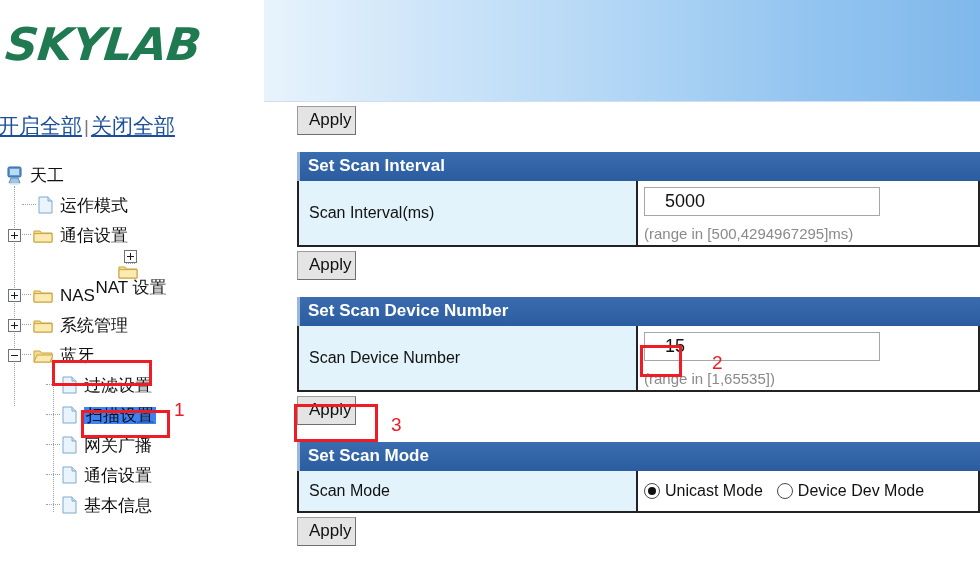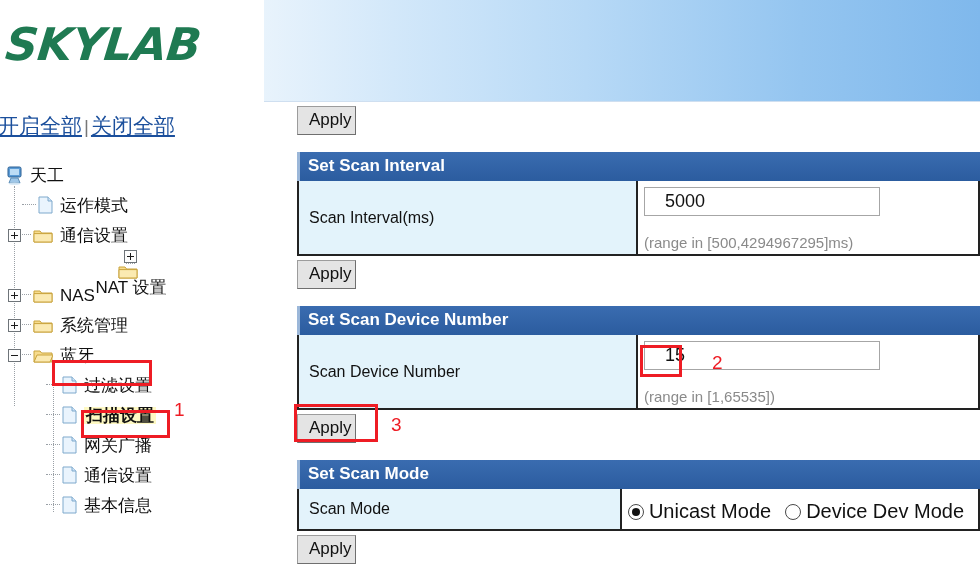--- a/index.html
+++ b/index.html
@@ -115,21 +115,21 @@
   .ico {
     display: inline-block;
     flex: 0 0 auto;
     margin-right: 7px;
     position: relative;
   }
   .ico-pc { width: 17px; height: 19px; }
   .ico-folder { width: 20px; height: 15px; }
   .ico-doc { width: 15px; height: 18px; }
 
-  .hl { background: #fef9c3; padding: 0 2px; font-weight: bold; }
+  .hl { background: #3b82f6; padding: 0 2px; }
 
   
   .redbox {
     position: absolute;
     border: 3px solid #ee1c24;
     box-sizing: border-box;
     pointer-events: none;
   }
   .rednum {
     position: absolute;
@@ -211,34 +211,34 @@
     color: #111;
     background: #ffffff;
     border: 1px solid #a6a6a6;
     padding: 2px 20px;
     box-sizing: border-box;
     height: 29px;
   }
   .hint {
     font-size: 15px;
     color: #8a8a8a;
-    margin-top: 18px;
+    margin-top: 9px;
     display: block;
   }
   .radio-wrap {
     display: flex;
     align-items: center;
     padding-top: 4px;
     white-space: nowrap;
   }
   .radio {
     display: inline-flex;
     align-items: center;
     margin-right: 14px;
-    font-size: 20px;
+    font-size: 16px;
     color: #111;
   }
   .rdot {
     width: 14px; height: 14px;
     border: 1px solid #4a4a4a;
     border-radius: 50%;
     background: #fff;
     display: inline-block;
     position: relative;
     margin-right: 5px;

